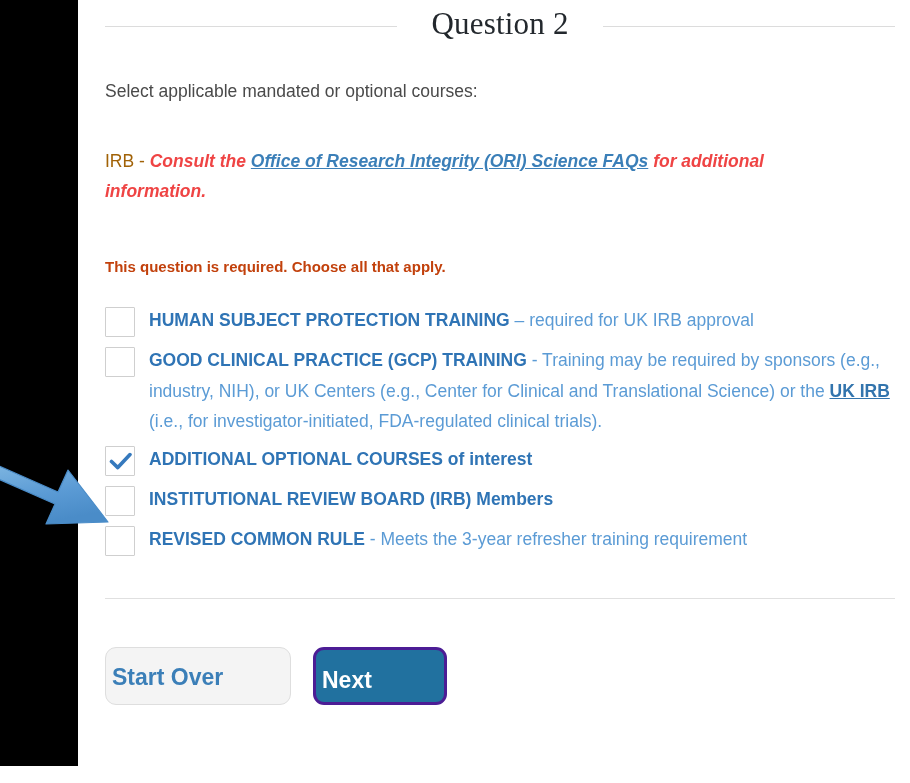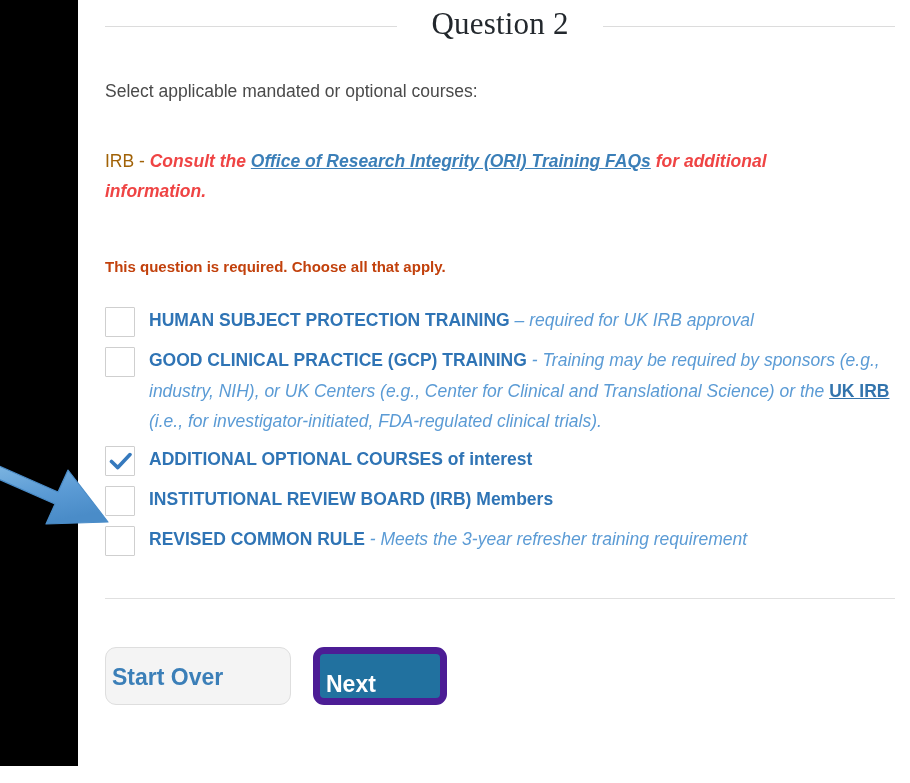--- a/index.html
+++ b/index.html
@@ -149,21 +149,20 @@
     color: #5b9bd5;
     max-width: 760px;
   }
   .opt-strong {
     font-weight: 700;
     color: #2f74b5;
   }
   .opt-rest {
     font-weight: 400;
     color: #5b9bd5;
-    font-style: italic;
   }
   a.opt-link {
     font-weight: 700;
     color: #3274ad;
     text-decoration: underline;
   }
 
   
   .footer-rule {
     margin-top: 42px;
@@ -192,40 +191,40 @@
     line-height: 56px;
     background: #f4f4f4;
     border: 1px solid #dedede;
     color: #3b7fb8;
   }
   .btn-primary {
     width: 134px;
     height: 58px;
     line-height: 58px;
     background: #21719f;
-    border: 7px solid #4c1d95;
+    border: 3px solid #4c1d95;
     color: #ffffff;
   }
 </style>
 </head>
 <body>
 
 <div class="page">
   <div class="content">
 
     <div class="question-title-row">
       <div class="rule"></div>
       <div class="question-title">Question 2</div>
       <div class="rule"></div>
     </div>
 
     <div class="prompt">Select applicable mandated or optional courses:</div>
 
     <div class="irb-line">
-      <span class="irb-lead">IRB - </span><span class="irb-em">Consult the </span><a class="inline-link" href="#">Office of Research Integrity (ORI) Training FAQs</a><span class="irb-em"> for additional information.</span>
+      <span class="irb-lead">IRB - </span><span class="irb-em">Consult the </span><a class="inline-link" href="#">Office of Research Integrity (ORI) Science FAQs</a><span class="irb-em"> for additional information.</span>
     </div>
 
     <div class="required-note">This question is required. Choose all that apply.</div>
 
     <div class="options">
 
       <div class="option-row">
         <div class="checkbox"></div>
         <div class="option-label">
           <span class="opt-strong">HUMAN SUBJECT PROTECTION TRAINING</span><span class="opt-rest"> – required for UK IRB approval</span>

